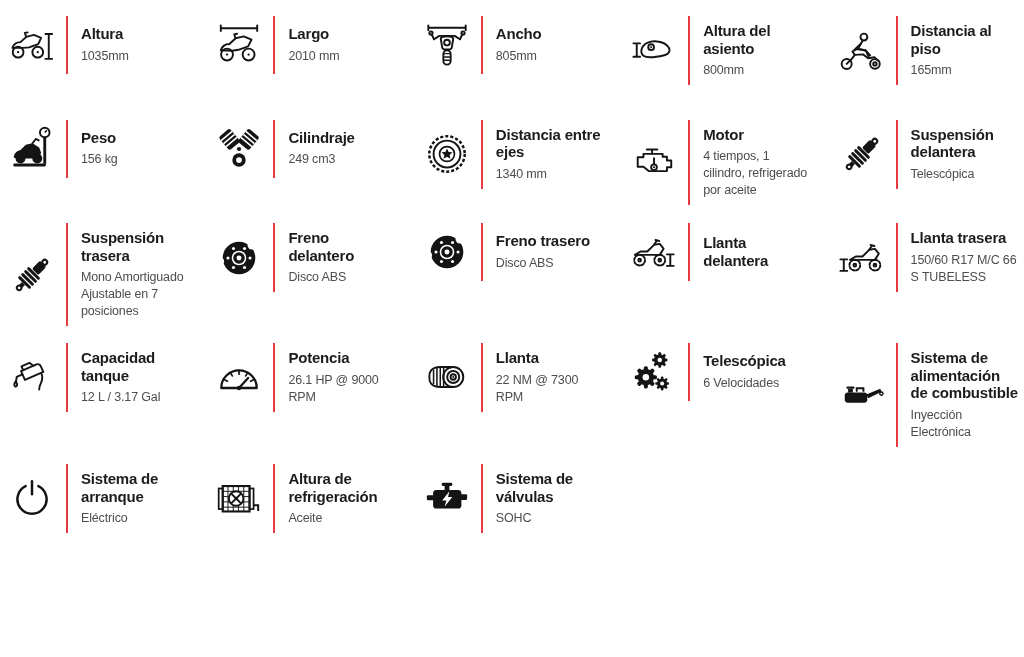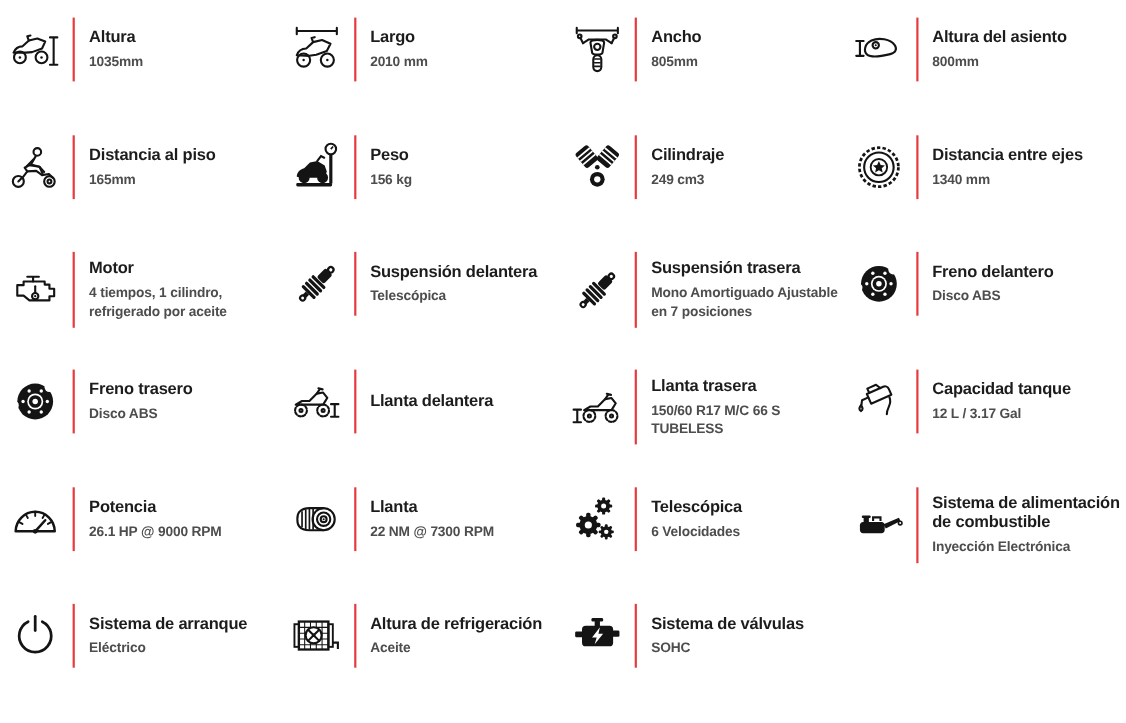--- a/index.html
+++ b/index.html
@@ -4,44 +4,45 @@
 <style>
   * { margin:0; padding:0; box-sizing:border-box; }
   html,body { background:#fff; }
   .page {
     width:1024px; height:657px; background:var(--bg,#fff);
     font-family:"Liberation Sans","DejaVu Sans",sans-serif;
     padding:14px 0 0 2px; overflow:hidden; position:relative;
   }
   .grid {
     display:grid;
-    grid-template-columns:repeat(4,1fr);
+    grid-template-columns:repeat(5,1fr);
     grid-template-rows:repeat(6,1fr);
     height:640px;
     align-items:start;
+    gap:15px;
   }
   .spec-item { display:flex; align-items:center; padding:2px 4px 0 2px; }
   .icon-box {
     flex:0 0 56px; width:56px; height:56px;
     display:flex; align-items:center; justify-content:center;
     margin-right:6px; color:var(--icon,#141414);
   }
   .icon { width:46px; height:46px; display:block; }
   .txt {
     flex:1; min-height:58px;
     border-left:2.5px solid var(--accent,#E63A3E);
     padding:6px 2px 6px 13px;
     display:flex; flex-direction:column; justify-content:center;
   }
   .spec-title {
     font-size:15px; font-weight:700; color:var(--title,#1C1C1C);
     line-height:1.18; letter-spacing:-0.2px;
   }
   .spec-value {
-    font-size:12.5px; font-weight:700; color:var(--value,#4D4D4D);
+    font-size:12.5px; font-weight:400; color:var(--value,#4D4D4D);
     line-height:1.35; letter-spacing:-0.15px; margin-top:5px;
   }
   .sprite { position:absolute; width:0; height:0; overflow:hidden; }
 </style>
 </head>
 <body>
 
 <div class="page" style="--accent: #E63A3E; --title: #1C1C1C; --value: #4D4D4D; --icon: #141414; --bg: #FFFFFF;">
 
   <svg class="sprite" aria-hidden="true" xmlns="http://www.w3.org/2000/svg">

